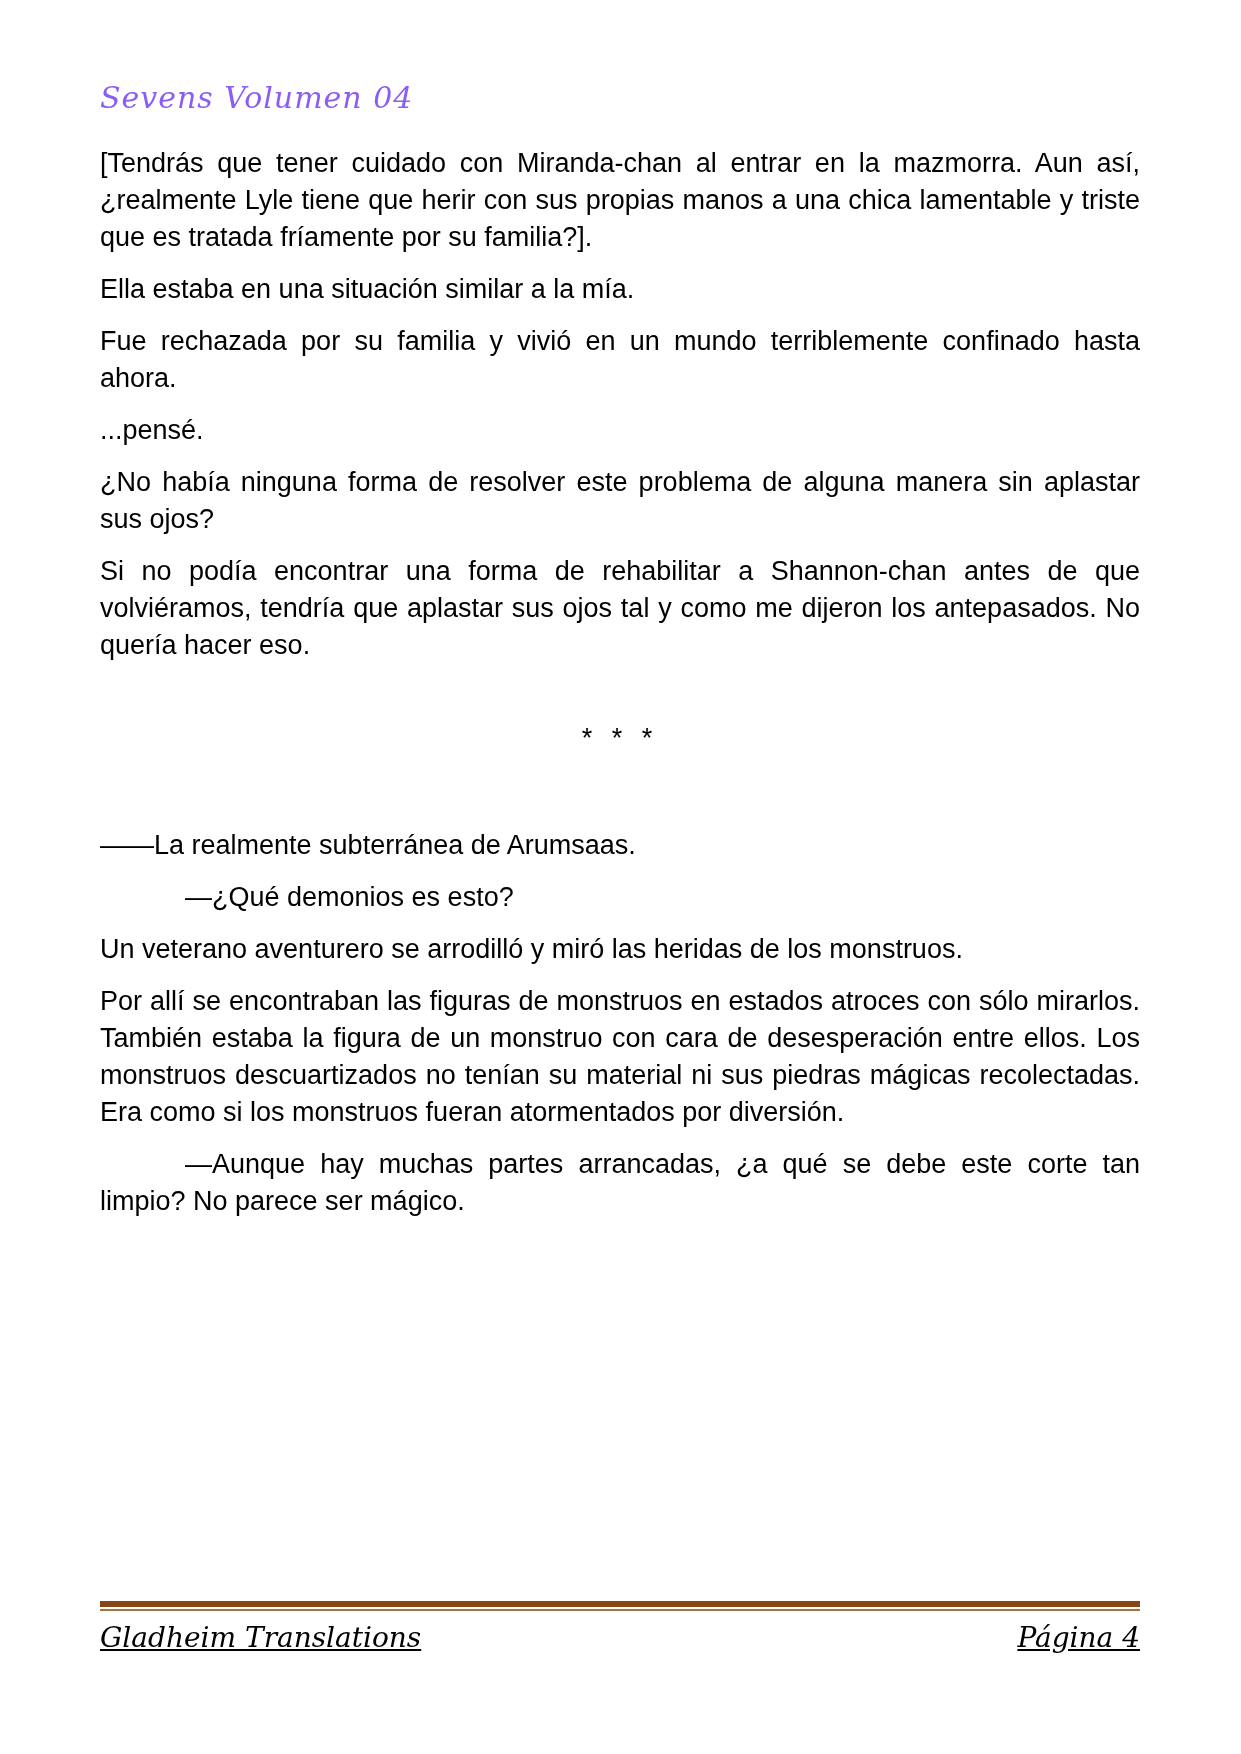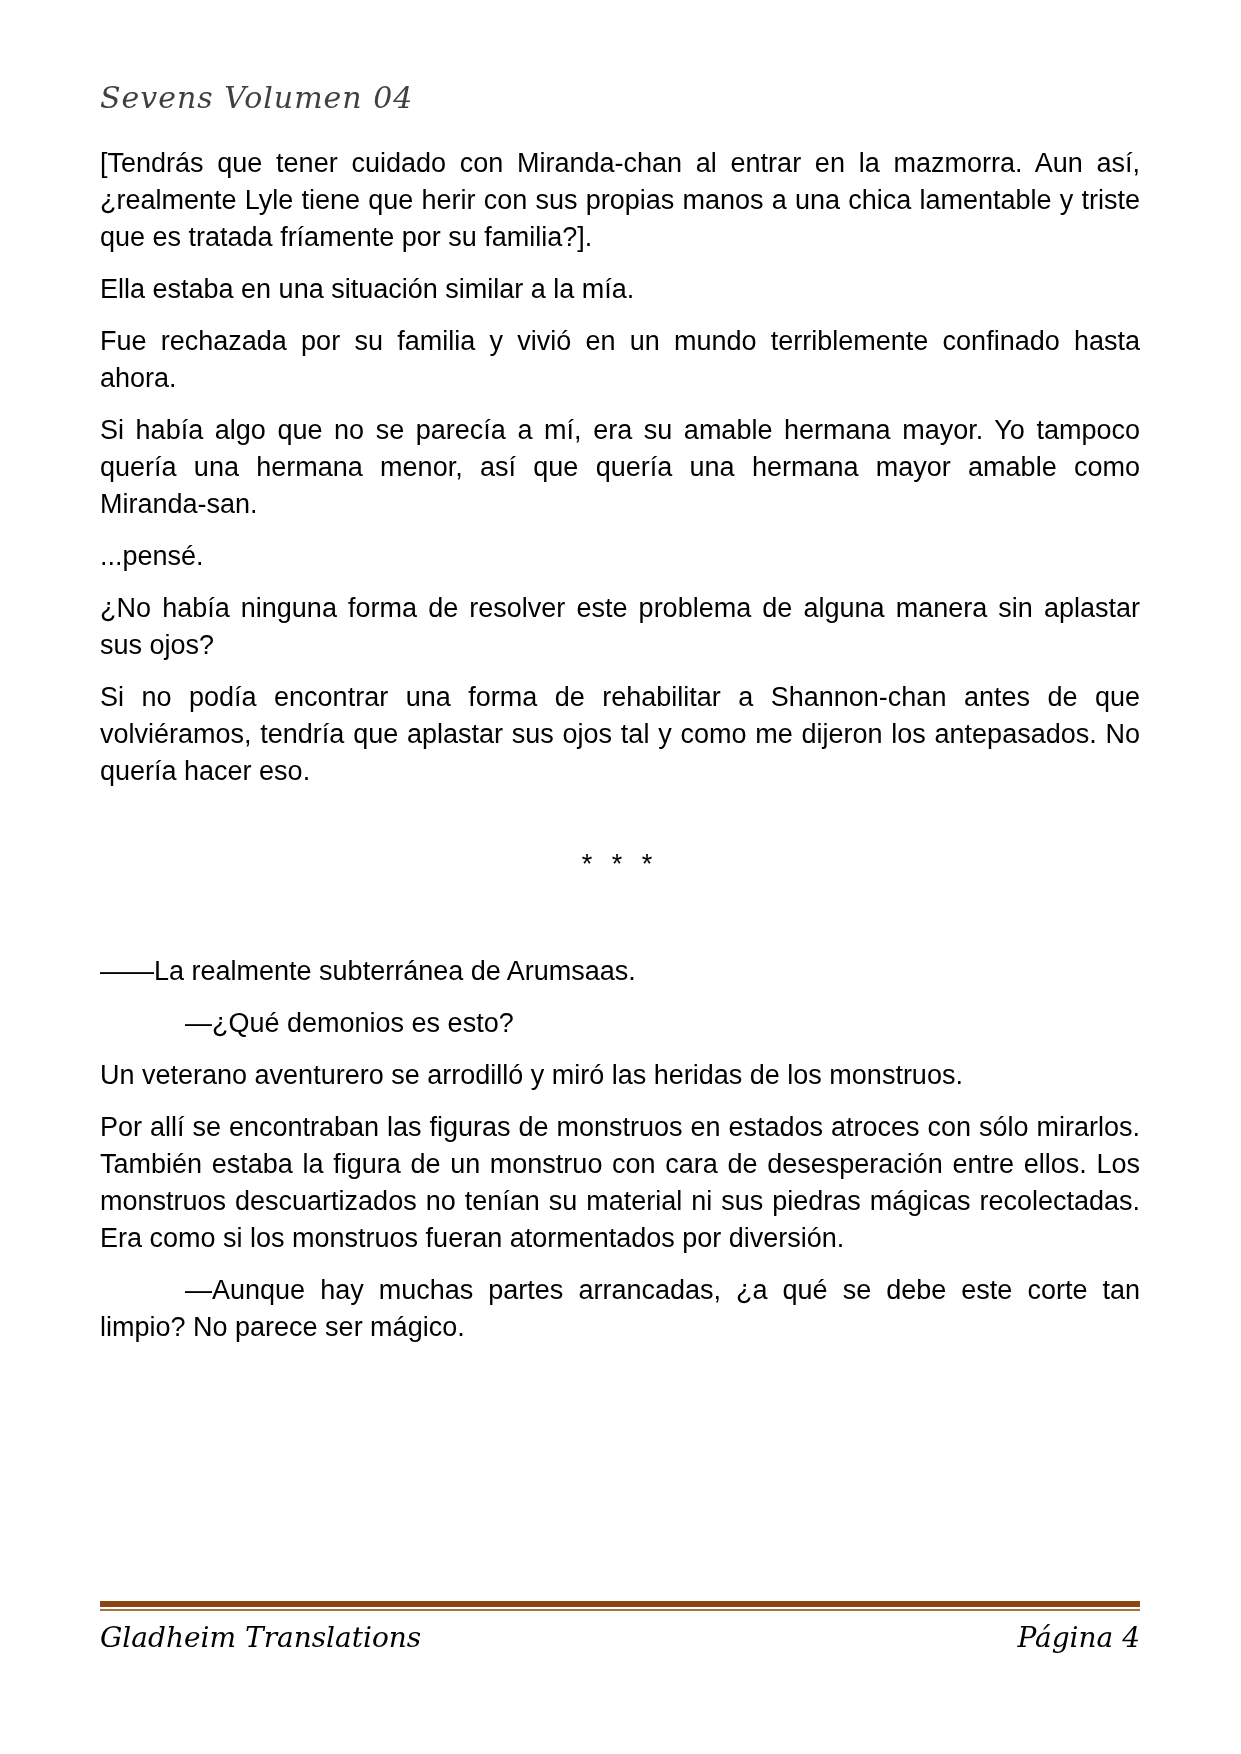--- a/index.html
+++ b/index.html
@@ -27,21 +27,21 @@
   }
   
   .page-header {
     margin-bottom: 30px;
   }
   .header-title {
     font-family: "DejaVu Serif", serif;
     font-style: italic;
     font-size: 30px;
     letter-spacing: 1px;
-    color: #404040;
+    color: #8b5cf6;
   }
   
   .doc-body {
     font-size: 27px;
     line-height: 37px;
   }
   .doc-body p {
     margin: 12px 0 15px 0;
     text-align: justify;
   }
@@ -73,37 +73,37 @@
   }
   .footer-row {
     display: flex;
     justify-content: space-between;
     align-items: baseline;
     margin-top: 10px;
     font-family: "DejaVu Serif", serif;
     font-style: italic;
     font-size: 28px;
     color: #000000;
+    text-decoration: underline;
   }
 </style>
 </head>
 <body>
 
 <div class="page">
 
   <header class="page-header">
     <span class="header-title">Sevens Volumen 04</span>
   </header>
 
   <main class="doc-body">
 
   <p class="normal">[Tendrás que tener cuidado con Miranda-chan al entrar en la mazmorra. Aun así, ¿realmente Lyle tiene que herir con sus propias manos a una chica lamentable y triste que es tratada fríamente por su familia?].</p>
       <p class="normal">Ella estaba en una situación similar a la mía.</p>
       <p class="normal">Fue rechazada por su familia y vivió en un mundo terriblemente confinado hasta ahora.</p>
-      <p class="normal">Si había algo que no se parecía a mí, era su amable hermana mayor. Yo tampoco quería una hermana menor, así que quería una hermana mayor amable como Miranda-san.</p>
       <p class="normal">...pensé.</p>
       <p class="normal">¿No había ninguna forma de resolver este problema de alguna manera sin aplastar sus ojos?</p>
       <p class="normal">Si no podía encontrar una forma de rehabilitar a Shannon-chan antes de que volviéramos, tendría que aplastar sus ojos tal y como me dijeron los antepasados. No quería hacer eso.</p>
       <p class="separator">* * *</p>
       <p class="normal">——La realmente subterránea de Arumsaas.</p>
       <p class="indent">—¿Qué demonios es esto?</p>
       <p class="normal">Un veterano aventurero se arrodilló y miró las heridas de los monstruos.</p>
       <p class="normal">Por allí se encontraban las figuras de monstruos en estados atroces con sólo mirarlos. También estaba la figura de un monstruo con cara de desesperación entre ellos. Los monstruos descuartizados no tenían su material ni sus piedras mágicas recolectadas. Era como si los monstruos fueran atormentados por diversión.</p>
       <p class="indent">—Aunque hay muchas partes arrancadas, ¿a qué se debe este corte tan limpio? No parece ser mágico.</p>
     </main>

